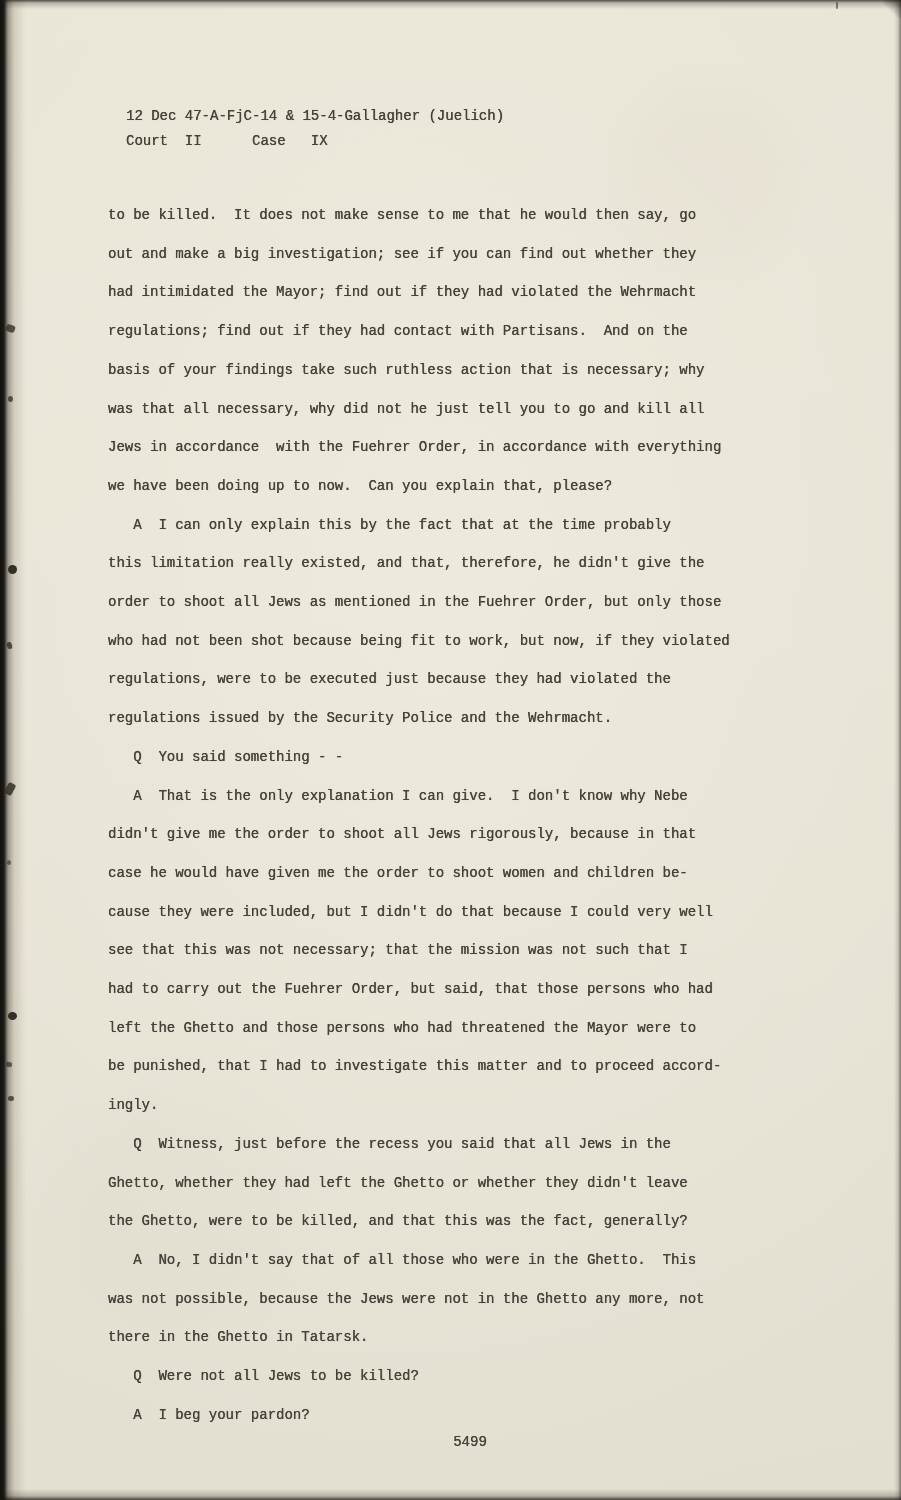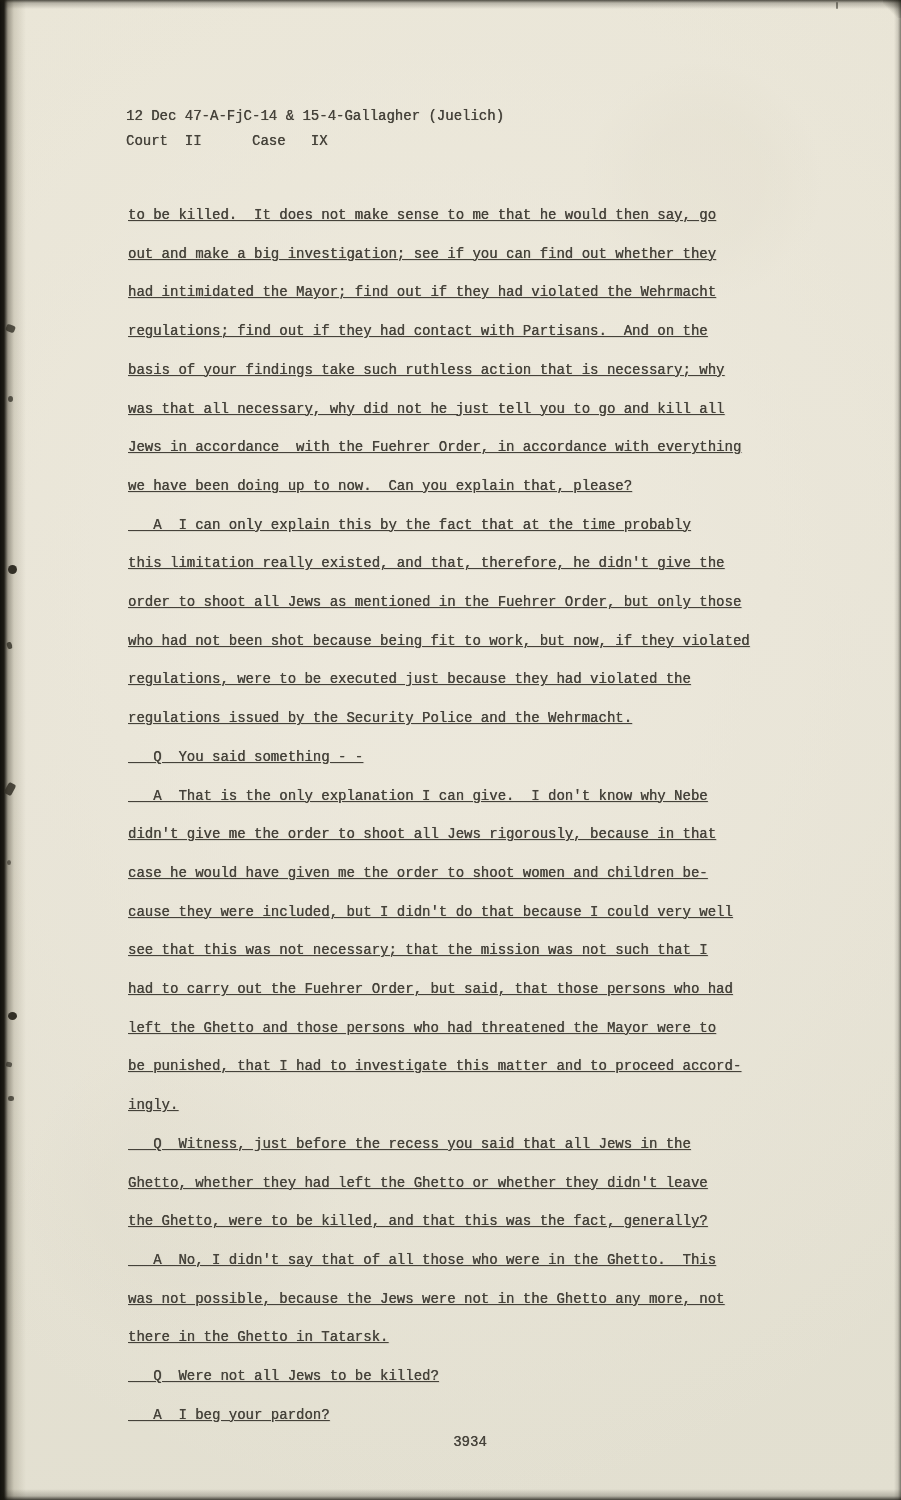--- a/index.html
+++ b/index.html
@@ -20,23 +20,22 @@
     text-shadow: 0 0 0.6px rgba(69,66,58,0.85), 0.5px 0.4px 0.9px rgba(69,66,58,0.3);
     filter: blur(0.22px);
     white-space: pre;
     font-size: 14px;
   }
   .header-block {
     left: 126px; top: 104px;
     line-height: 24.5px;
   }
   .body-block {
-    left: 128px; top: 196px;
+    left: 108px; top: 196px;
     line-height: 38.7px;
-    text-decoration: underline;
   }
   .pagenum-block {
     left: 120px; top: 1432px;
     width: 700px;
     text-align: center;
     line-height: 20px;
   }
   
   .edge { position: absolute; pointer-events: none; }
   .edge-left {
@@ -113,21 +112,21 @@
 ingly.
    Q  Witness, just before the recess you said that all Jews in the
 Ghetto, whether they had left the Ghetto or whether they didn't leave
 the Ghetto, were to be killed, and that this was the fact, generally?
    A  No, I didn't say that of all those who were in the Ghetto.  This
 was not possible, because the Jews were not in the Ghetto any more, not
 there in the Ghetto in Tatarsk.
    Q  Were not all Jews to be killed?
    A  I beg your pardon?</div>
 
-  <div class="typed pagenum-block">3934</div>
+  <div class="typed pagenum-block">5499</div>
 
   <div class="edge edge-left"></div>
   <div class="edge edge-top"></div>
   <div class="edge edge-right"></div>
   <div class="edge edge-bottom"></div>
   <div class="edge corner-tr"></div>
 
   <div class="speck" style="left:6px;  top:325px; width:9px; height:7px; border-radius:30%; transform:rotate(20deg); opacity:.8;"></div>
   <div class="speck" style="left:8px;  top:396px; width:5px; height:6px; opacity:.75;"></div>
   <div class="speck" style="left:8px;  top:565px; width:9px; height:9px;"></div>

